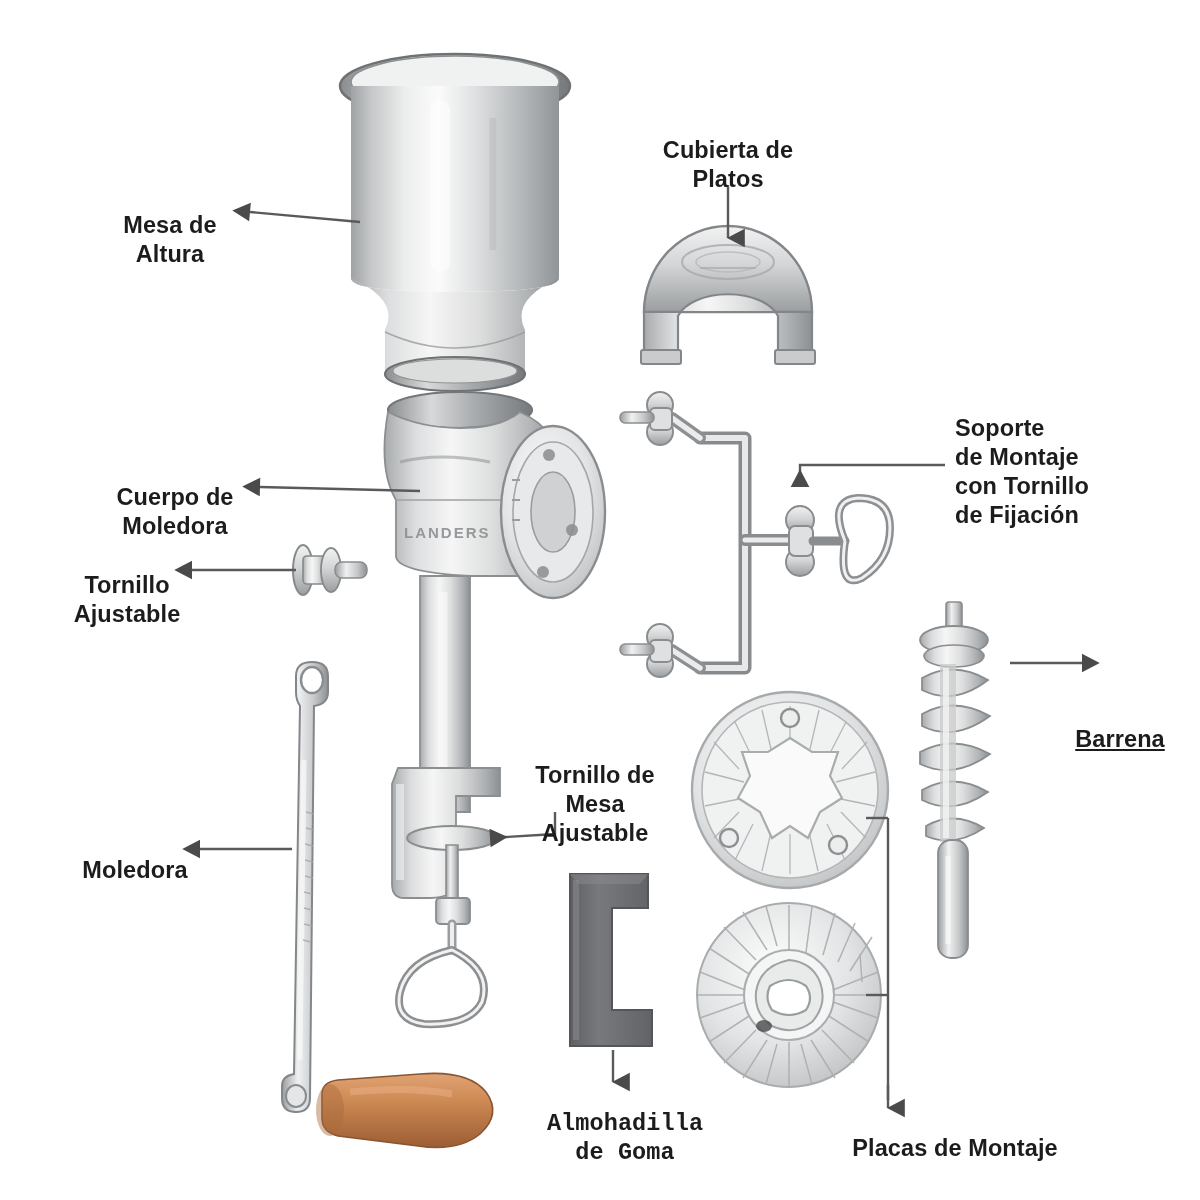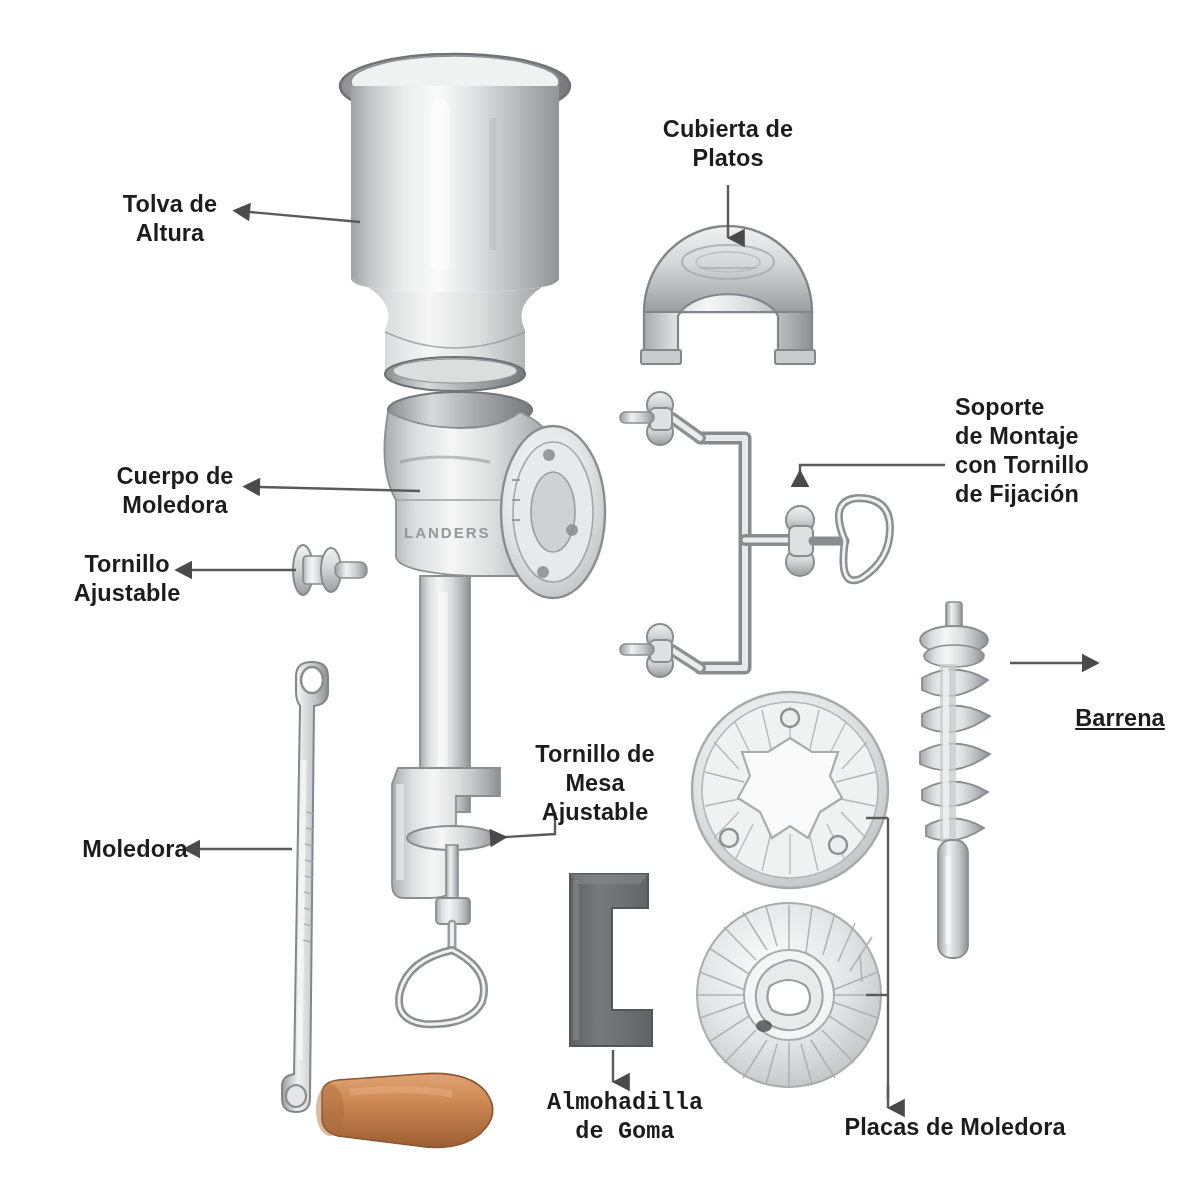--- a/index.html
+++ b/index.html
@@ -14,20 +14,21 @@
   }
   .lbl{
     position:absolute;
     color:#1c1c1c;
     font-weight:bold;
     font-size:23.5px;
     line-height:1.24;
     letter-spacing:.1px;
     white-space:pre-line;
     user-select:none;
+    margin-top:21px;
   }
 
   
   #lbl-tolva      {left:60px; top:190px;  width:220px; text-align:center;}
   #lbl-cubierta   {left:608px;top:115px;  width:240px; text-align:center;}
   #lbl-soporte    {left:955px;top:393px;  width:240px; }
   #lbl-cuerpo     {left:50px; top:462px;  width:250px; text-align:center;}
   #lbl-tornilloaj {left:22px; top:550px;  width:210px; text-align:center;}
   #lbl-barrena    {left:1040px;top:704px; width:160px; text-align:center;text-decoration:underline;}
   #lbl-tornillomesa{left:490px;top:740px; width:210px; text-align:center;}
@@ -326,32 +327,32 @@
 
   <g>
     <path d="M570,874 L648,874 L648,908 L612,908 L612,1010 L652,1010 L652,1046 L570,1046 Z" fill="url(#gRubber)" stroke="#54565a" stroke-width="2"></path>
     <path d="M576,880 L576,1040" stroke="#8a8c90" stroke-width="6" opacity="0.55"></path>
     <path d="M570,874 L648,874 L640,884 L578,884 Z" fill="#8a8c90" opacity="0.5"></path>
   </g>
   <line x1="613" y1="1050" x2="613" y2="1082" stroke="#5a5a5a" stroke-width="2.4" marker-end="url(#arrowD)"></line>
 
 </svg>
 
-<div class="lbl" id="lbl-tolva">Tolva de
+<div class="lbl" id="lbl-tolva">Mesa de
 Altura</div>
 <div class="lbl" id="lbl-cubierta">Cubierta de
 Platos</div>
 <div class="lbl" id="lbl-soporte">Soporte
 de Montaje
 con Tornillo
 de Fijación</div>
 <div class="lbl" id="lbl-cuerpo">Cuerpo de
 Moledora</div>
 <div class="lbl" id="lbl-tornilloaj">Tornillo
 Ajustable</div>
 <div class="lbl" id="lbl-barrena">Barrena</div>
 <div class="lbl" id="lbl-tornillomesa">Tornillo de
 Mesa
 Ajustable</div>
 <div class="lbl" id="lbl-manejilla">Moledora</div>
 <div class="lbl" id="lbl-almohadilla">Almohadilla
 de Goma</div>
-<div class="lbl" id="lbl-placas">Placas de Moledora</div>
+<div class="lbl" id="lbl-placas">Placas de Montaje</div>
 
 </body></html>

